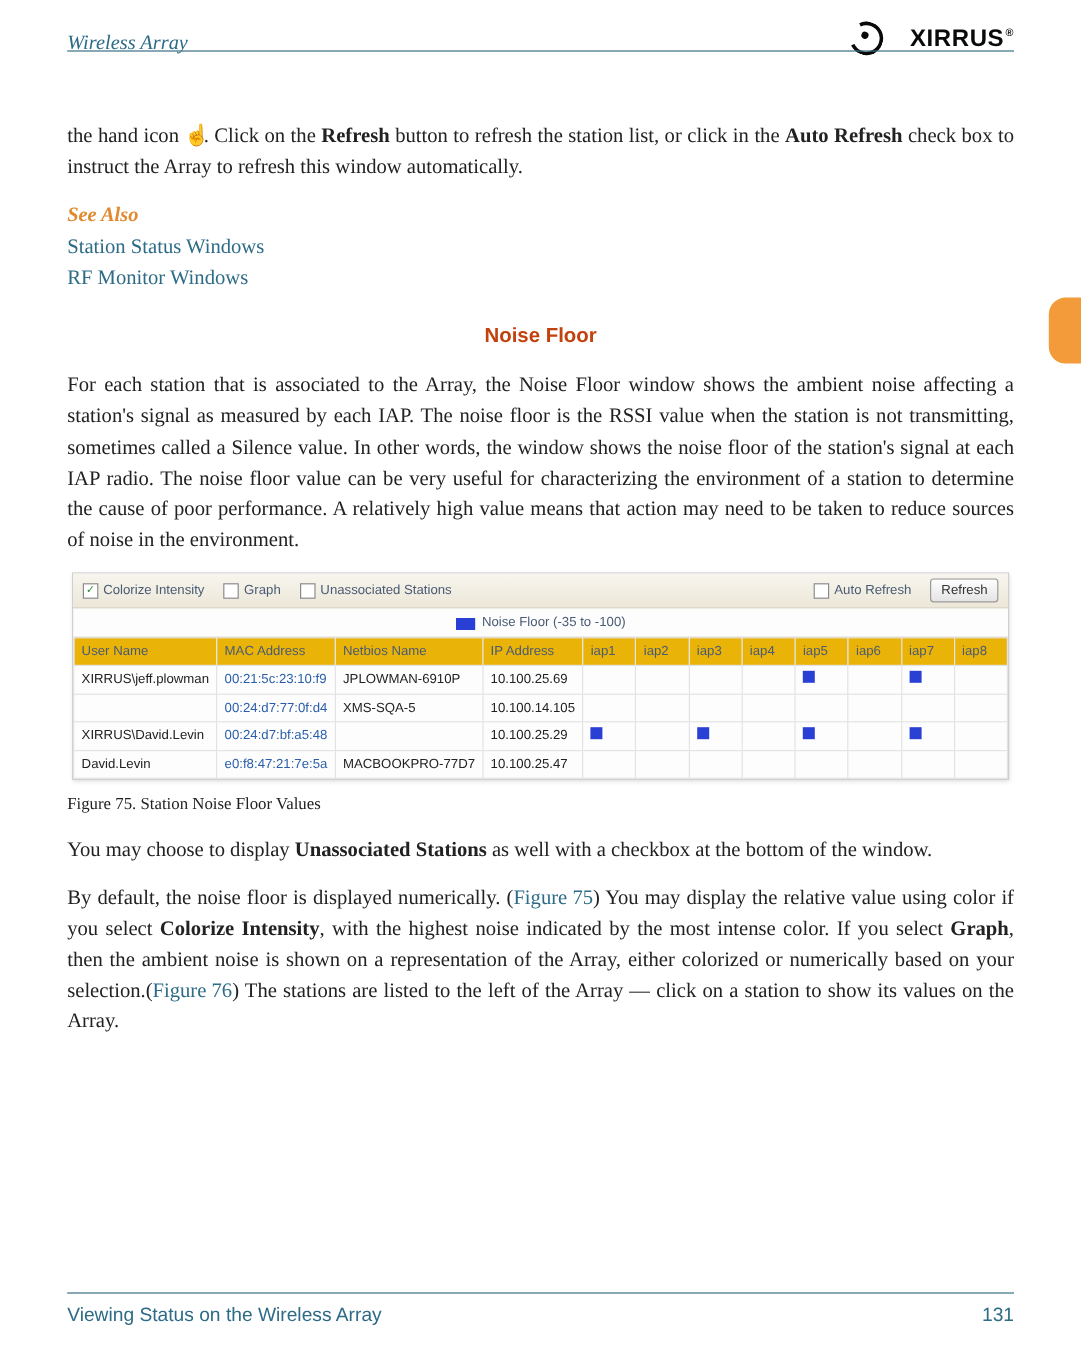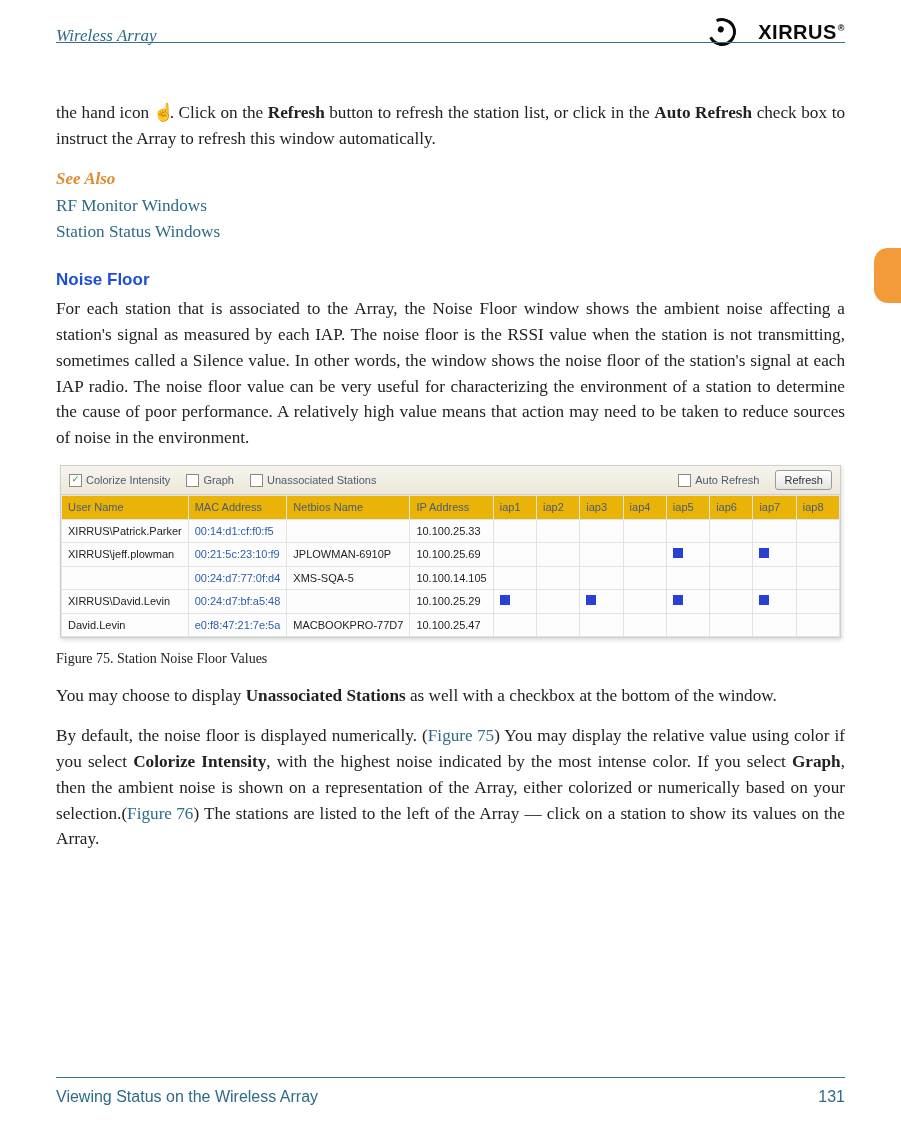--- a/index.html
+++ b/index.html
@@ -103,24 +103,25 @@
     margin: 3px 0 2px 0;
     font-size: 17px;
   }
   a.ref {
     color: #2d6b86;
     text-decoration: none;
     display: inline-block;
   }
   .section-head {
     font-family: Arial, Helvetica, sans-serif;
-    color: #1d4ed8;
+    color: #c2410c;
     font-weight: 700;
     font-size: 17px;
-    margin: 22px 0 4px 0;
+    margin: 22px 0 16px 0;
+    text-align: center;
   }
 
   .hand-icon { display: inline-block; width: 16px; text-align: center; }
 
   
   .ui-box {
     margin: 14px 4px 10px 4px;
     border: 1px solid #cfcfcf;
     font-family: Arial, Helvetica, sans-serif;
     font-size: 11px;
@@ -237,22 +238,22 @@
   <div class="top-rule"></div>
 
   <div class="side-tab"></div>
 
   <div class="content">
     <p class="para">
       <span>the hand icon </span><span class="hand-icon">☝</span><span>. Click on the </span><span class="bold">Refresh</span><span> button to refresh the station list, or click in the </span><span class="bold">Auto Refresh</span><span> check box to instruct the Array to refresh this window automatically.</span>
     </p>
 
     <div class="see-also-head">See Also</div>
+    <div><a class="ref" href="#">Station Status Windows</a></div>
     <div><a class="ref" href="#">RF Monitor Windows</a></div>
-    <div><a class="ref" href="#">Station Status Windows</a></div>
 
     <div class="section-head">Noise Floor</div>
     <p class="para">For each station that is associated to the Array, the Noise Floor window shows the ambient noise affecting a station's signal as measured by each IAP. The noise floor is the RSSI value when the station is not transmitting, sometimes called a Silence value. In other words, the window shows the noise floor of the station's signal at each IAP radio. The noise floor value can be very useful for characterizing the environment of a station to determine the cause of poor performance. A relatively high value means that action may need to be taken to reduce sources of noise in the environment.</p>
 
     <div class="ui-box">
       <div class="ui-toolbar">
         <span class="ui-check">
           <span class="box">✓</span>
             <span>Colorize Intensity</span>
         </span>
@@ -264,53 +265,42 @@
           <span class="box"></span>
             <span>Unassociated Stations</span>
         </span>
         <span class="spacer"></span>
         <span class="ui-check">
           <span class="box"></span>
             <span>Auto Refresh</span>
         </span>
         <span class="ui-btn">Refresh</span>
       </div>
+      <div class="ui-legend">
+        <span class="leg-sw"></span><span>Noise Floor (-35 to -100)</span>
+      </div>
       <table class="grid">
         <thead>
           <tr>
             <th>User Name</th>
             <th>MAC Address</th>
             <th>Netbios Name</th>
             <th>IP Address</th>
             <th>iap1</th>
             <th>iap2</th>
             <th>iap3</th>
             <th>iap4</th>
             <th>iap5</th>
             <th>iap6</th>
             <th>iap7</th>
             <th>iap8</th>
           </tr>
         </thead>
         <tbody id="grid-body">
             <tr>
-              <td>XIRRUS\Patrick.Parker</td>
-              <td class="link">00:14:d1:cf:f0:f5</td>
-              <td></td>
-              <td>10.100.25.33</td>
-              <td class="iap"></td>
-              <td class="iap"></td>
-              <td class="iap"></td>
-              <td class="iap"></td>
-              <td class="iap"></td>
-              <td class="iap"></td>
-              <td class="iap"></td>
-              <td class="iap"></td>
-            </tr>
-            <tr>
               <td>XIRRUS\jeff.plowman</td>
               <td class="link">00:21:5c:23:10:f9</td>
               <td>JPLOWMAN-6910P</td>
               <td>10.100.25.69</td>
               <td class="iap"></td>
               <td class="iap"></td>
               <td class="iap"></td>
               <td class="iap"></td>
               <td class="iap"><span class="sq"></span></td>
               <td class="iap"></td>

